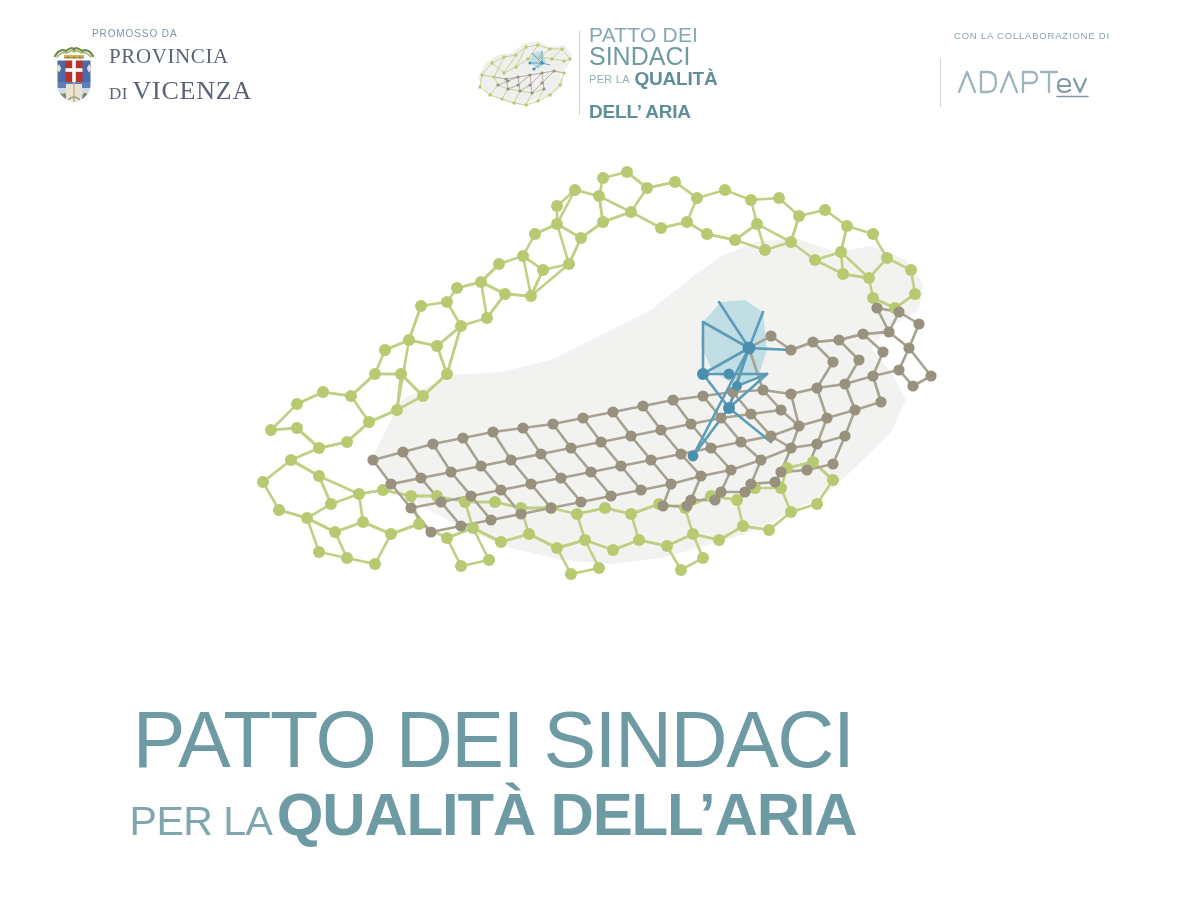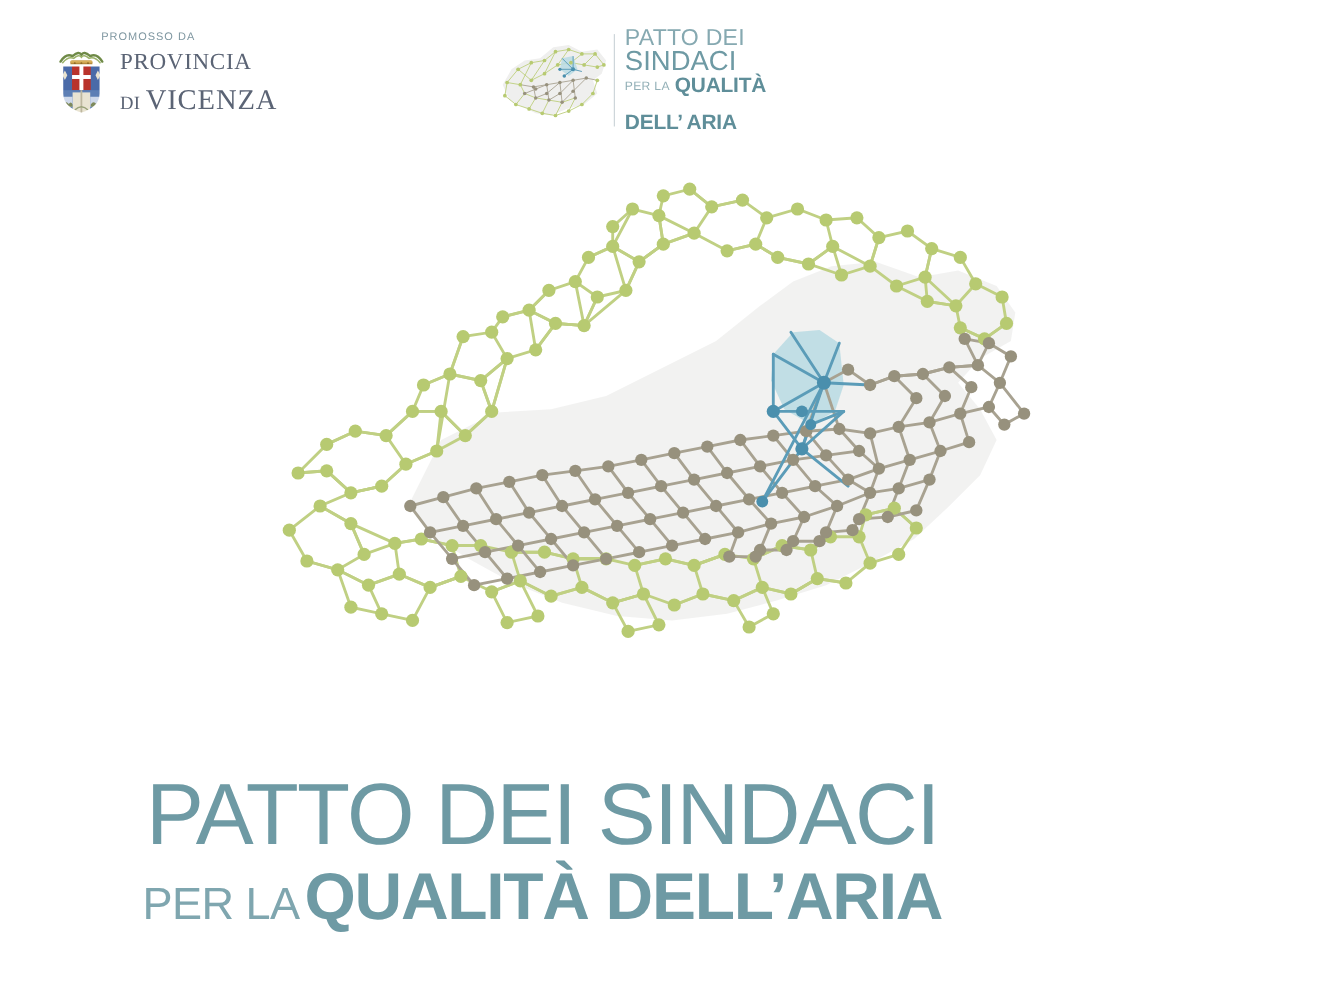--- a/index.html
+++ b/index.html
@@ -80,21 +80,21 @@
     margin-top: 11px;
   }
   .provincia-text .l2 .big {
     font-size: 26px;
     letter-spacing: 0.8px;
   }
 
   
   .brand-lockup {
     position: absolute;
-    left: 451px;
+    left: 472px;
     top: 30px;
     display: flex;
     align-items: center;
     height: 86px;
   }
   .brand-map {
     width: 104px;
     height: 80px;
     flex: 0 0 auto;
   }
@@ -365,20 +365,47 @@
     </svg>
     <div class="brand-rule"></div>
     <div class="brand-text">
       <span class="bl1">PATTO DEI</span>
       <span class="bl2">SINDACI</span>
       <span class="bl3"><span class="small">PER LA</span> <span class="strong">QUALITÀ</span></span>
       <span class="bl4">DELL’ ARIA</span>
     </div>
   </div>
 
+  <div class="collab-zone">
+    <div class="kicker">CON LA COLLABORAZIONE DI</div>
+    <div class="adaptev-row">
+      <div class="adapt-rule"></div>
+      <svg class="adaptev-mark" viewBox="0 0 134 34">
+        <g fill="none" stroke="#9fb4bd" stroke-width="2.3" stroke-linecap="round" stroke-linejoin="round">
+
+          <path d="M2 26 L10 6 L18 26"></path>
+
+          <path d="M24 26 L24 6 L31 6 Q39 6 39 16 Q39 26 31 26 Z"></path>
+
+          <path d="M44 26 L52 6 L60 26"></path>
+
+          <path d="M66 26 L66 6 L74 6 Q80 6 80 11.5 Q80 17 74 17 L66 17"></path>
+
+          <path d="M84 6 L100 6 M92 6 L92 26"></path>
+        </g>
+        <g fill="none" stroke="#7f9aa6" stroke-width="2.2" stroke-linecap="round" stroke-linejoin="round">
+
+          <path d="M101 20 L113 20 Q113 13 107 13 Q101 13 101 19.5 Q101 26 107 26 Q111 26 113 24"></path>
+
+          <path d="M117 13 L123 26 L129 13"></path>
+        </g>
+        <path d="M100 30.5 L131 30.5" stroke="#7f9aa6" stroke-width="1.6" stroke-linecap="round"></path>
+      </svg>
+    </div>
+  </div>
 </div>
 
 <div class="map-stage">
   <svg width="700" height="480" viewBox="0 0 700 480">
 
     <g>
       <path d="M120 300 L150 240 L200 215 L250 212 L300 200 L350 175 L400 150 L440 118
                L470 96 L505 82 L545 78 L585 92 L620 86 L655 100 L672 124 L668 150
                L640 166 L620 188 L640 212 L655 240 L640 272 L612 300 L580 330 L540 352
                L500 372 L455 386 L410 398 L360 404 L310 400 L260 388 L215 370 L175 348

